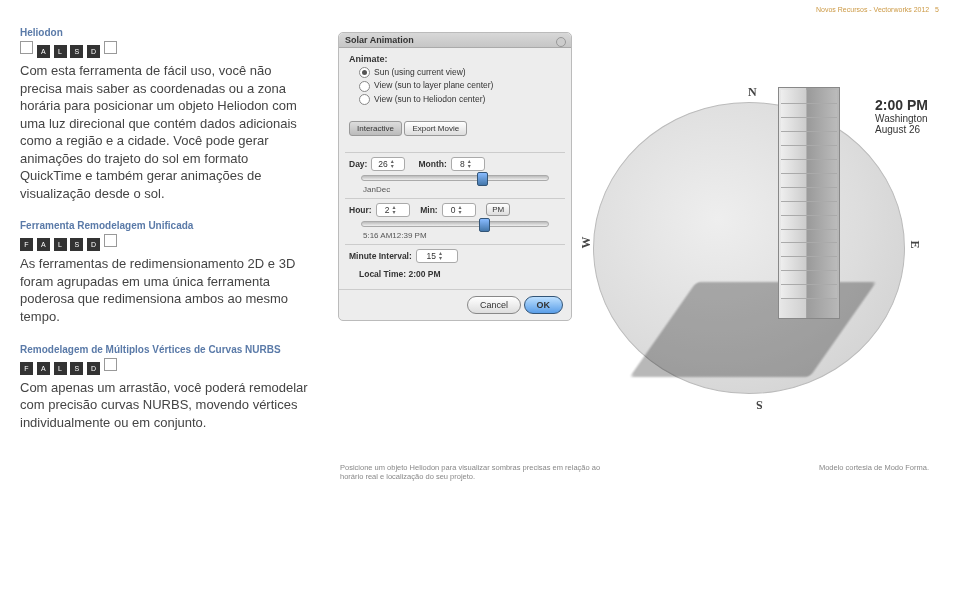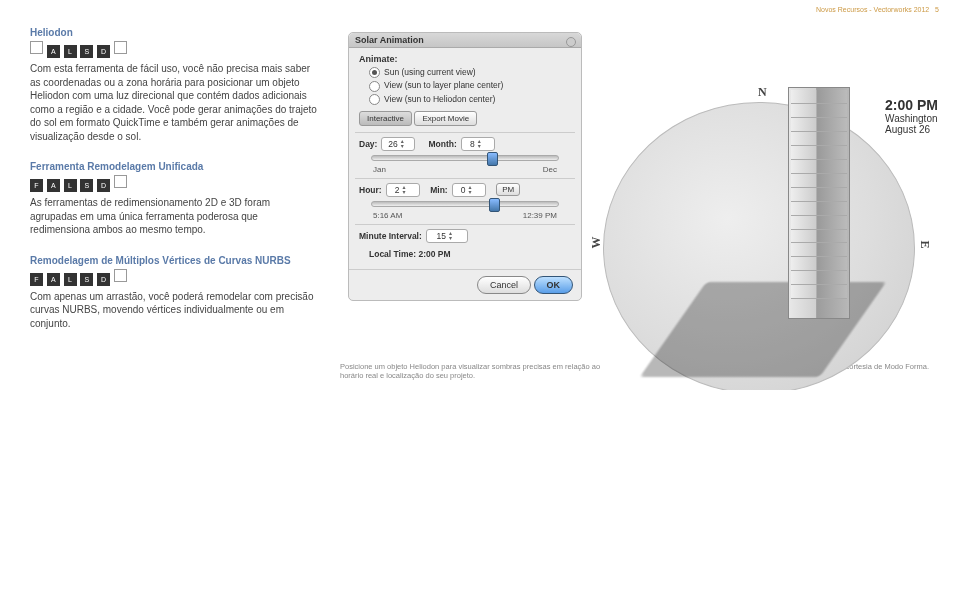--- a/index.html
+++ b/index.html
@@ -12,21 +12,21 @@
   width: 959px;
 }
 .page-header {
   text-align: right;
   padding: 6px 20px 2px 0;
   font-size: 7px;
   color: #c94;
 }
 .content {
   display: flex;
-  padding: 12px 20px 10px 30px;
+  padding: 12px 20px 10px 20px;
   gap: 18px;
 }
 .left-col {
   width: 300px;
   flex-shrink: 0;
 }
 .right-col {
   flex: 1;
   position: relative;
 }
@@ -46,21 +46,21 @@
   border: 0.5px solid #999;
   font-size: 7px;
   line-height: 11px;
   text-align: center;
   margin-right: 1px;
   background: #fff;
   color: #666;
 }
 .badge.filled { background: #333; color: #fff; border-color: #333; }
 .body-text {
-  font-size: 10px;
+  font-size: 13px;
   line-height: 1.35;
   color: #444;
   margin: 0 12px 18px 0;
 }
 .caption {
   font-size: 8px;
   color: #888;
   margin: 10px 0 6px 0;
 }
 .reshape-diagram {
@@ -119,21 +119,21 @@
   height: 8px;
   background: #ccc;
   border-radius: 50%;
   border: 0.5px solid #999;
 }
 .panel-body { padding: 6px 10px 8px 10px; }
 .panel-label { font-weight: bold; font-size: 9px; margin-bottom: 3px; }
 .radio-row { margin: 2px 0 2px 10px; font-size: 8.5px; }
 .radio { display:inline-block; width:9px; height:9px; border:1px solid #888; border-radius:50%; vertical-align:middle; margin-right:4px; background:#fff; position:relative; }
 .radio.sel::after { content:""; position:absolute; left:2px; top:2px; width:5px; height:5px; background:#555; border-radius:50%; }
-.tab-row { margin: 6px 0; }
+.tab-row { margin: 16px 0; }
 .tab {
   display: inline-block;
   background: linear-gradient(#fff,#ddd);
   border: 1px solid #999;
   font-size: 8px;
   padding: 2px 7px;
   border-radius: 3px;
 }
 .tab.sel { background: linear-gradient(#ddd,#bbb); }
 .hr { border-top: 1px solid #ccc; margin: 4px -4px; }
@@ -141,21 +141,21 @@
 .field-row .lbl { font-weight:bold; font-size:8.5px; }
 .stepper {
   display:inline-flex; align-items:flex-start;
   background:#fff; border:1px solid #aaa; border-radius:3px;
   padding:1px 3px; font-size:8.5px; min-width:26px; justify-content:center;
   position:relative;
 }
 .stepper .arrows { display:inline-block; margin-left:3px; width:8px; }
 .stepper .arrows::before { content:"▴"; display:block; font-size:6px; line-height:5px; color:#666;}
 .stepper .arrows::after { content:"▾"; display:block; font-size:6px; line-height:5px; color:#666;}
-.range-labels { display:flex; justify-content:space-between; font-size:8px; color:#555; margin: 2px 14px 2px 14px; }
+.range-labels { display:flex; font-size:8px; color:#555; margin: 2px 14px 2px 14px; }
 .slider {
   height: 4px; background: linear-gradient(#bbb,#eee);
   border:1px solid #aaa; border-radius:3px; margin: 4px 12px;
   position:relative;
 }
 .slider .thumb {
   position:absolute; top:-4px; width:9px; height:12px;
   background:linear-gradient(#8bf,#47a); border:1px solid #357;
   border-radius:2px;
 }

